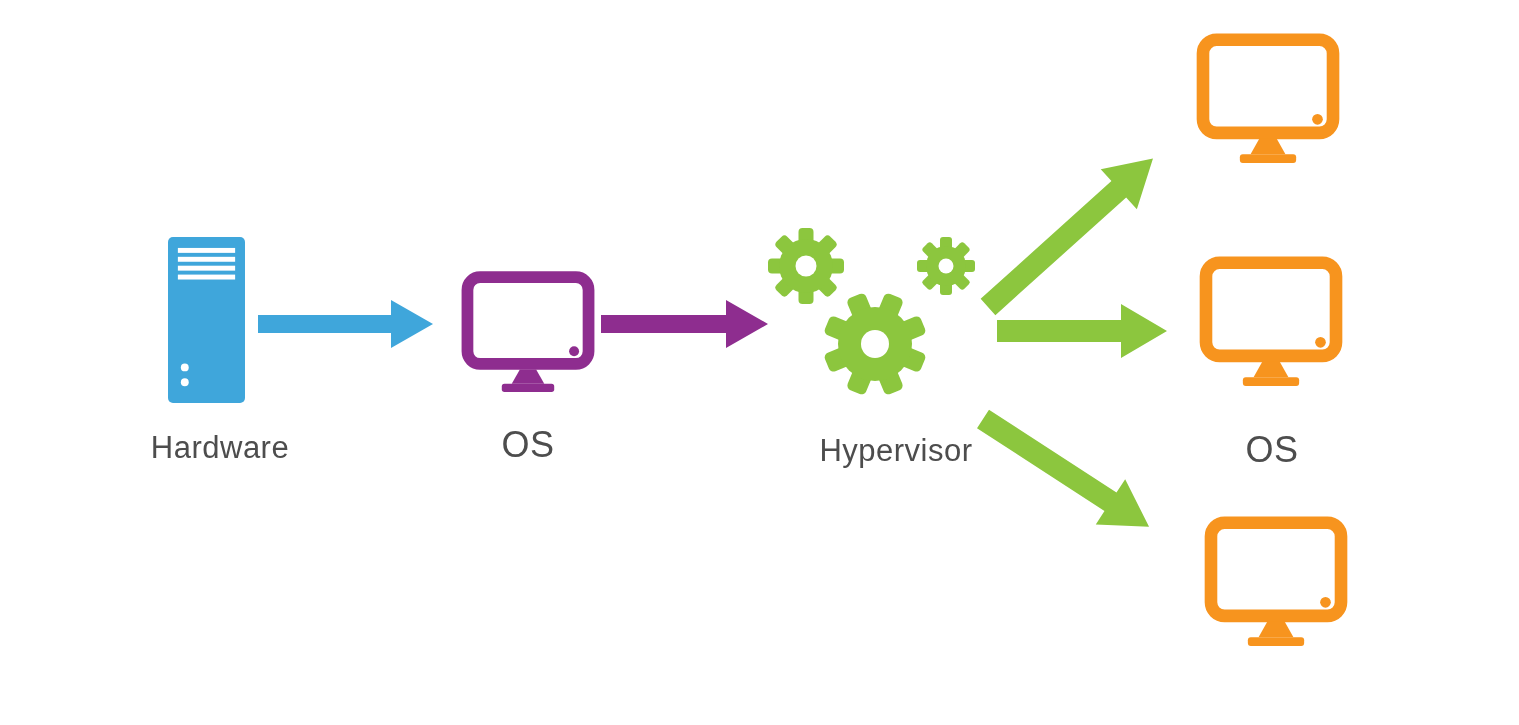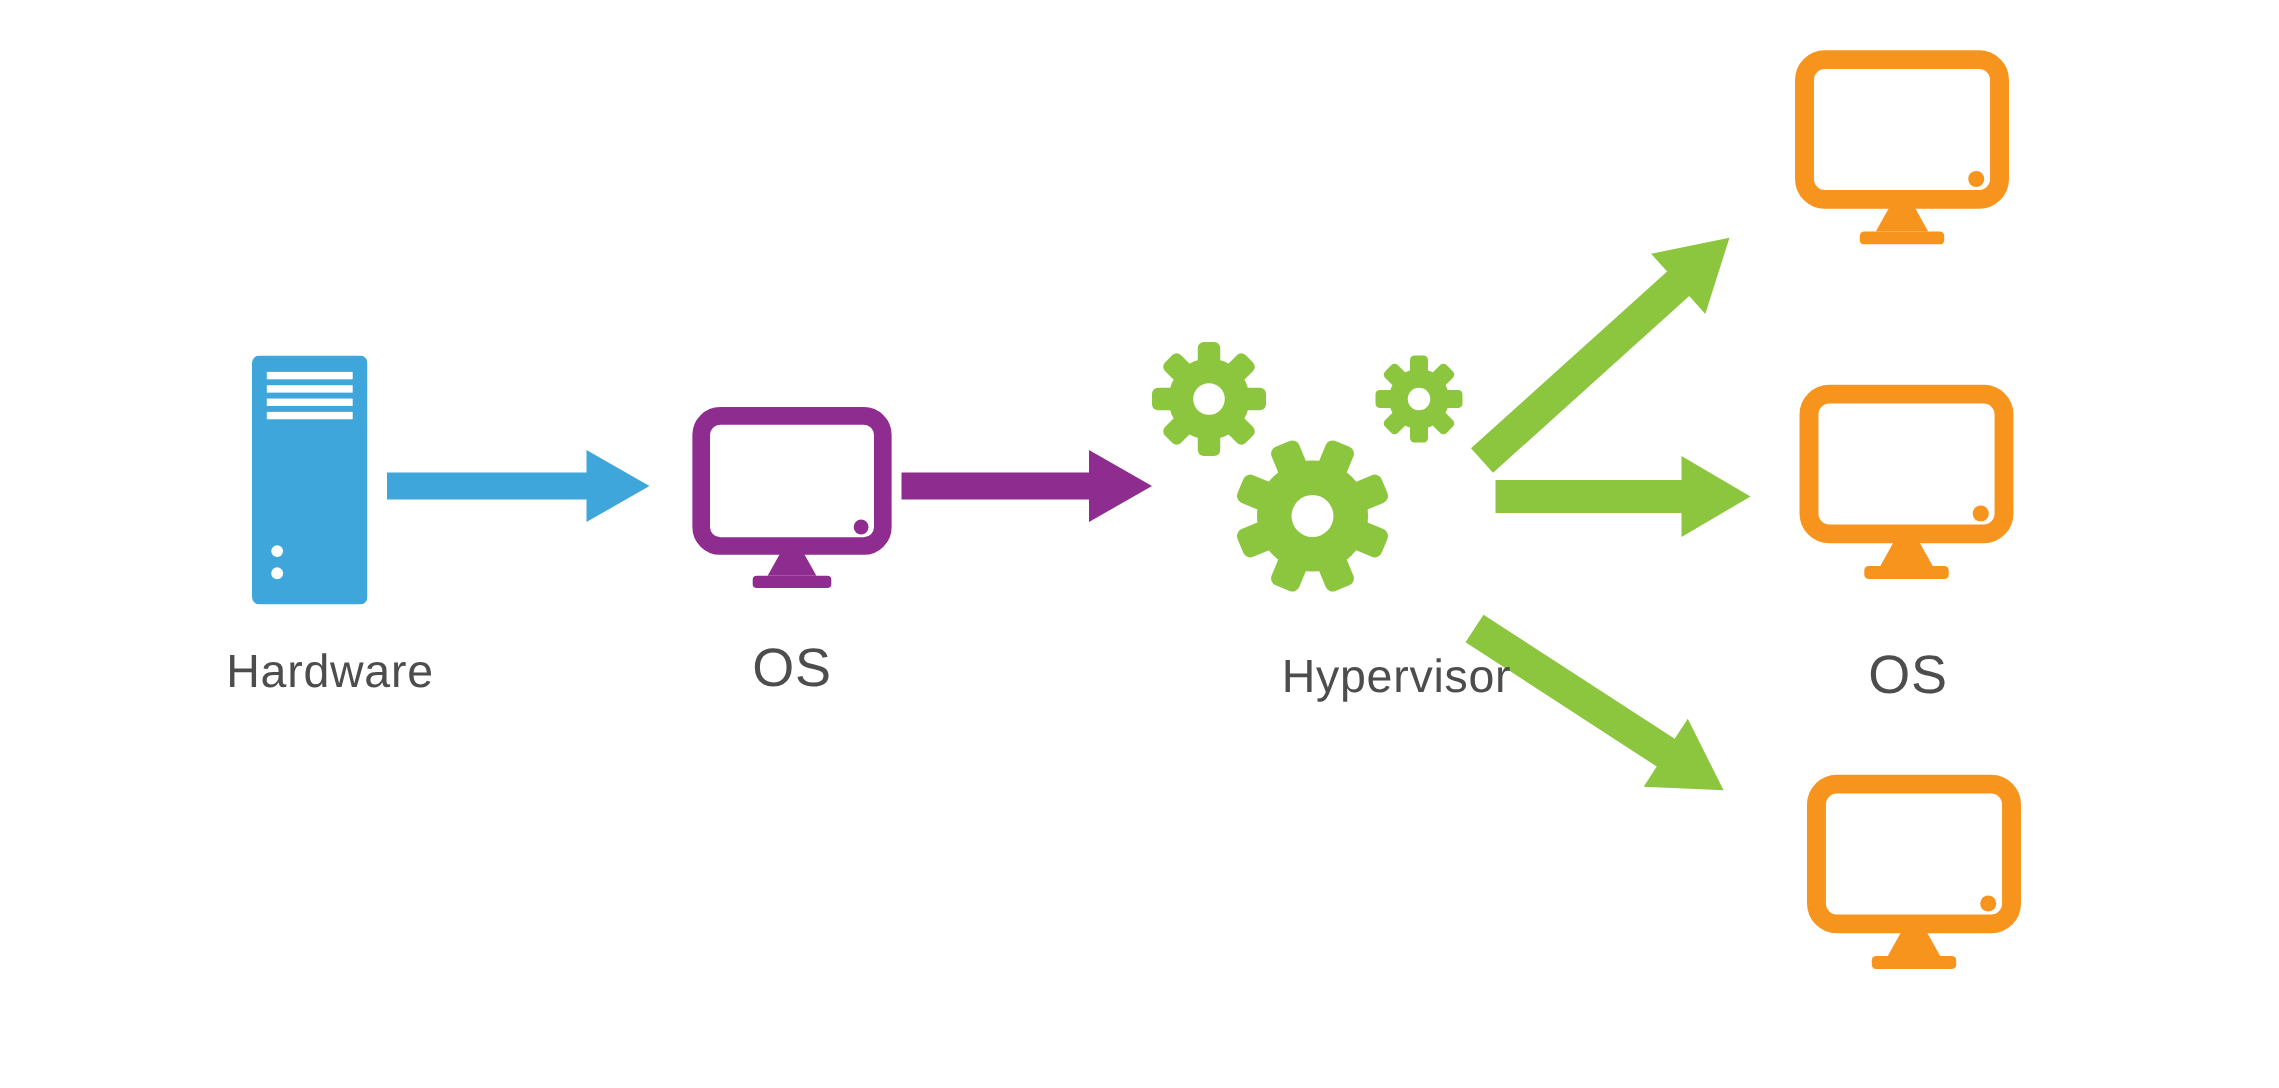--- a/index.html
+++ b/index.html
@@ -122,16 +122,16 @@
     </g>
     <g color="#F7941E">
       <use href="#sym-monitor" x="1203" y="515" width="146" height="131"></use>
     </g>
   </svg>
 
   <div class="node-label lbl-lg" style="left:220px; top:430px;">Hardware</div>
 
   <div class="node-label lbl-sm" style="left:528px; top:424px;">OS</div>
 
-  <div class="node-label lbl-lg" style="left:931px; top:433px;">Hypervisor</div>
+  <div class="node-label lbl-lg" style="left:896px; top:433px;">Hypervisor</div>
 
   <div class="node-label lbl-sm" style="left:1272px; top:429px;">OS</div>
 </div>
 
 </body></html>

